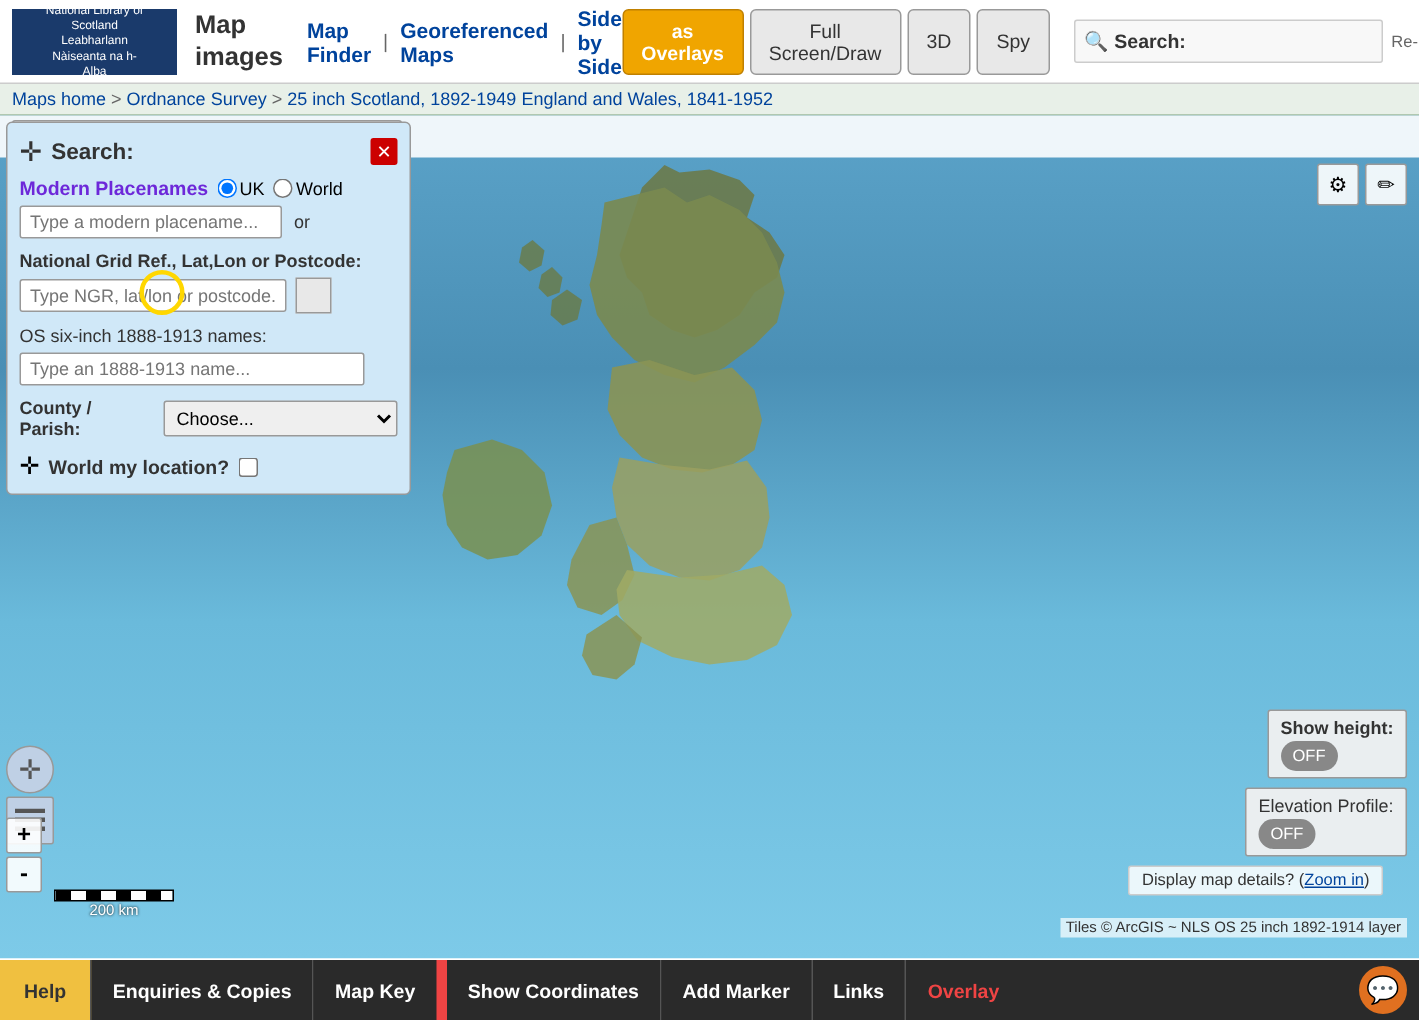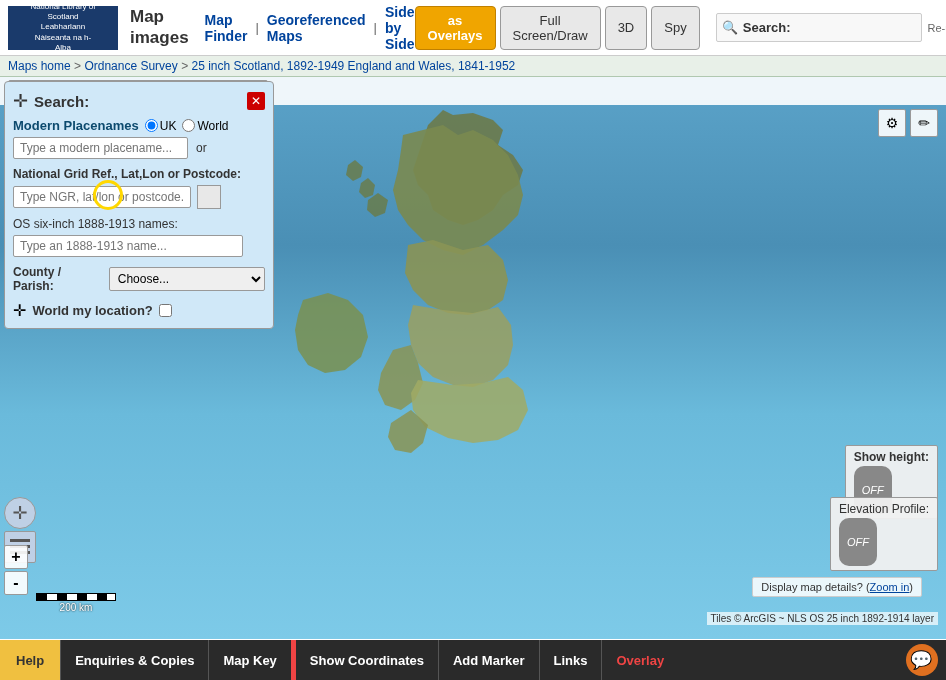--- a/index.html
+++ b/index.html
@@ -60,21 +60,21 @@
     #zoom-controls { position: absolute; bottom: 80px; left: 8px; display: flex; flex-direction: column; gap: 2px; z-index: 60; }
     .zoom-btn { width: 24px; height: 24px; border: 1px solid #999; background: rgba(255,255,255,0.9); cursor: pointer; font-size: 16px; font-weight: bold; display: flex; align-items: center; justify-content: center; border-radius: 2px; }
     #scale-bar { position: absolute; bottom: 60px; left: 36px; z-index: 60; }
 
     #nav-wheel { position: absolute; bottom: 110px; left: 4px; width: 32px; height: 32px; background: rgba(200,210,230,0.9); border-radius: 50%; border: 1px solid #999; display: flex; align-items: center; justify-content: center; font-size: 18px; color: #555; z-index: 60; cursor: pointer; }
     #layers-btn { position: absolute; bottom: 76px; left: 4px; width: 32px; height: 32px; background: rgba(200,210,230,0.9); border: 1px solid #999; display: flex; align-items: center; justify-content: center; z-index: 60; cursor: pointer; border-radius: 2px; }
 
     #height-control { position: absolute; right: 8px; bottom: 120px; background: rgba(240,240,240,0.95); border: 1px solid #999; padding: 4px 8px; z-index: 60; border-radius: 2px; font-size: 12px; }
     #elevation-control { position: absolute; right: 8px; bottom: 68px; background: rgba(240,240,240,0.95); border: 1px solid #999; padding: 4px 8px; z-index: 60; border-radius: 2px; font-size: 12px; }
     .toggle-row { display: flex; align-items: center; gap: 6px; margin-top: 2px; }
-    .toggle-off { background: #888; color: #fff; border-radius: 10px; padding: 18px 8px; font-size: 11px; cursor: pointer; border: none; font-style: italic; }
+    .toggle-off { background: #888; color: #fff; border-radius: 10px; padding: 4px 8px; font-size: 11px; cursor: pointer; border: none; }
 
     #zoom-in-msg { position: absolute; bottom: 42px; right: 24px; background: rgba(255,255,255,0.85); padding: 3px 8px; font-size: 11px; color: #333; border: 1px solid #ccc; z-index: 60; border-radius: 2px; }
     #zoom-in-msg a { color: #00439c; }
     #tiles-credit { position: absolute; bottom: 28px; right: 8px; font-size: 10px; color: #333; background: rgba(255,255,255,0.7); padding: 1px 4px; z-index: 60; }
 
     
     #footer { display: flex; align-items: stretch; height: 40px; background: #2a2a2a; position: absolute; bottom: 0; left: 0; right: 0; z-index: 200; }
     .footer-btn { display: flex; align-items: center; justify-content: center; padding: 0 16px; color: #fff; font-size: 13px; font-weight: bold; border-right: 1px solid #555; cursor: pointer; background: #2a2a2a; border: none; text-decoration: none; }
     .footer-btn.help { background: #f0c040; color: #333; }
     #chat-icon { position: absolute; right: 8px; bottom: 4px; width: 32px; height: 32px; background: #e07020; border-radius: 50%; display: flex; align-items: center; justify-content: center; color: #fff; font-size: 18px; cursor: pointer; z-index: 201; }
@@ -215,21 +215,21 @@
     <div id="search-panel-header">
       <div style="display:flex;align-items:center;">
         <span style="font-size:18px;margin-right:6px;color:#333;">✛</span>
         <span id="search-panel-title" style="font-size:15px;font-weight:bold;color:#333;">Search:</span>
       </div>
       <button id="close-btn">✕</button>
     </div>
 
     <div class="search-section">
       <div style="display:flex;align-items:center;gap:6px;margin-bottom:4px;">
-        <span style="font-size:13px;font-weight:bold;color:#0c4a6e;">Modern Placenames</span>
+        <span style="font-size:13px;font-weight:bold;color:#6d28d9;">Modern Placenames</span>
         <label style="display:flex;align-items:center;gap:2px;font-size:12px;">
           <input type="radio" name="place_type" value="uk" checked="" style="">
           <span>UK</span>
         </label>
         <label style="display:flex;align-items:center;gap:2px;font-size:12px;">
           <input type="radio" name="place_type" value="world" style="">
           <span>World</span>
         </label>
       </div>
       <div style="display:flex;align-items:center;gap:4px;">
@@ -267,20 +267,20 @@
       <span style="font-size:13px;font-weight:bold;color:#333;">World my location?</span>
       <input type="checkbox" style="">
     </div>
   </div>
 
 </div>
 
 <div id="footer" style="position:absolute;bottom:0;left:0;right:0;height:40px;display:flex;align-items:stretch;background:#2a2a2a;z-index:200;">
   <a class="footer-btn help" href="#" style="background:#f0c040;color:#333;padding:0 16px;display:flex;align-items:center;justify-content:center;font-size:13px;font-weight:bold;border-right:1px solid #555;text-decoration:none;">Help</a>
   <a class="footer-btn" href="#" style="color:#fff;padding:0 14px;display:flex;align-items:center;justify-content:center;font-size:13px;font-weight:bold;border-right:1px solid #555;text-decoration:none;background:#2a2a2a;">Enquiries &amp; Copies</a>
-  <a class="footer-btn" href="#" style="color:#fff;padding:0 14px;display:flex;align-items:center;justify-content:center;font-size:13px;font-weight:bold;border-right:5px solid #ef4444;text-decoration:none;background:#2a2a2a;">Map Key</a>
+  <a class="footer-btn" href="#" style="color:#fff;padding:0 14px;display:flex;align-items:center;justify-content:center;font-size:13px;font-weight:bold;border-right:7px solid #ef4444;text-decoration:none;background:#2a2a2a;">Map Key</a>
   <a class="footer-btn" href="#" style="color:#fff;padding:0 14px;display:flex;align-items:center;justify-content:center;font-size:13px;font-weight:bold;border-right:1px solid #555;text-decoration:none;background:#2a2a2a;">Show Coordinates</a>
   <a class="footer-btn" href="#" style="color:#fff;padding:0 14px;display:flex;align-items:center;justify-content:center;font-size:13px;font-weight:bold;border-right:1px solid #555;text-decoration:none;background:#2a2a2a;">Add Marker</a>
   <a class="footer-btn" href="#" style="color:#fff;padding:0 14px;display:flex;align-items:center;justify-content:center;font-size:13px;font-weight:bold;border-right:1px solid #555;text-decoration:none;background:#2a2a2a;">Links</a>
   <a class="footer-btn" href="#" style="color:#ef4444;padding:0 14px;display:flex;align-items:center;justify-content:center;font-size:13px;font-weight:bold;text-decoration:none;background:#2a2a2a;">Overlay</a>
   <div style="flex:1;"></div>
   <div id="chat-icon" style="position:relative;right:4px;bottom:auto;margin:4px 4px 0 0;width:32px;height:32px;background:#e07020;border-radius:50%;display:flex;align-items:center;justify-content:center;color:#fff;font-size:18px;cursor:pointer;">💬</div>
 </div>
 
 </body></html>

